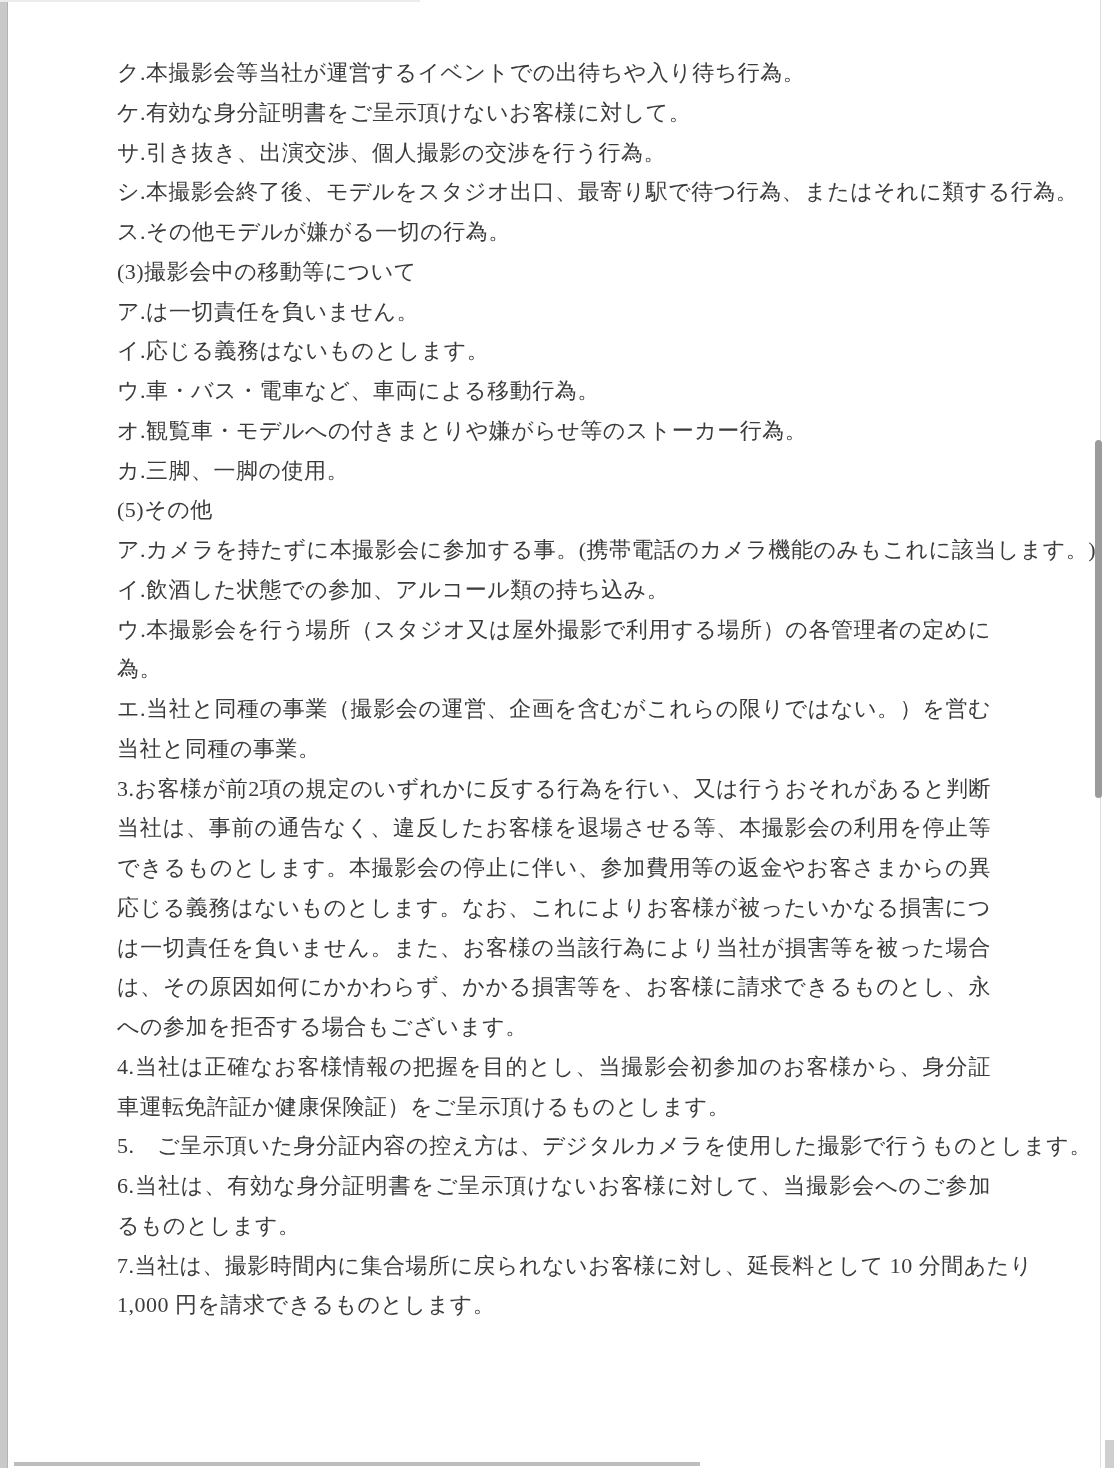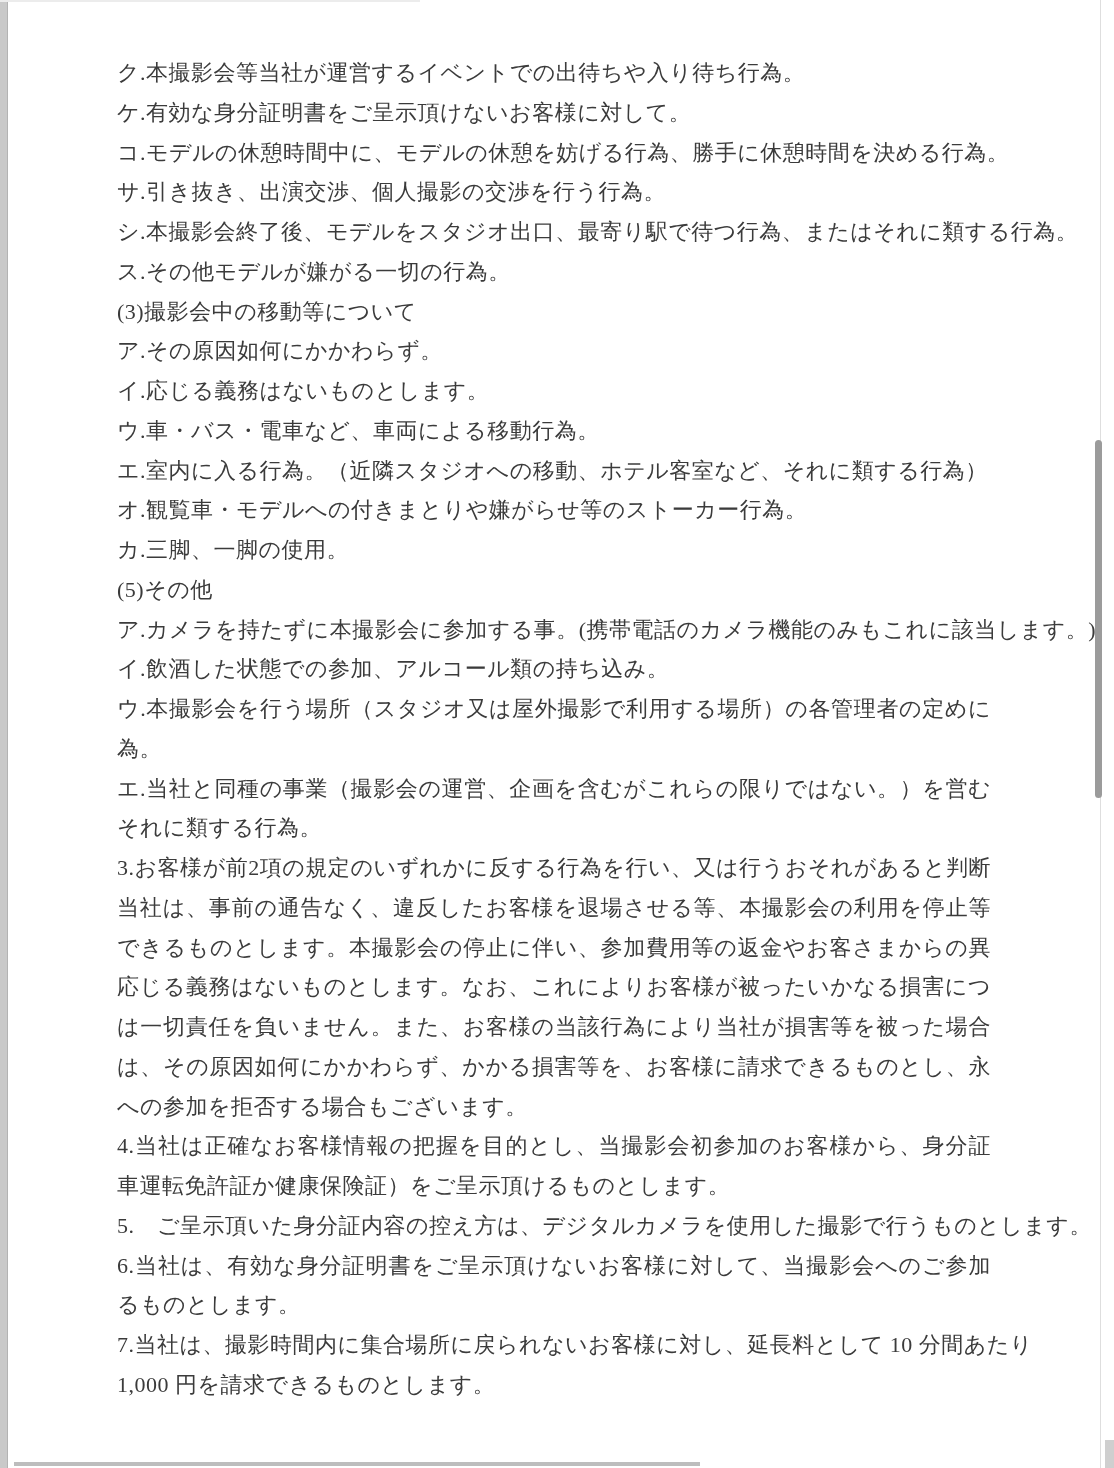--- a/index.html
+++ b/index.html
@@ -73,38 +73,36 @@
 </style>
 </head>
 <body>
 
 <div class="screen">
 
   <div class="page">
     <div id="lines">
         <div class="line">ク.本撮影会等当社が運営するイベントでの出待ちや入り待ち行為。</div>
         <div class="line">ケ.有効な身分証明書をご呈示頂けないお客様に対して。</div>
-        <div class="line">コ.モデルの休憩時間中に、モデルの休憩を妨げる行為、勝手に休憩時間を決める行為。</div>
         <div class="line">サ.引き抜き、出演交渉、個人撮影の交渉を行う行為。</div>
         <div class="line">シ.本撮影会終了後、モデルをスタジオ出口、最寄り駅で待つ行為、またはそれに類する行為。</div>
         <div class="line">ス.その他モデルが嫌がる一切の行為。</div>
         <div class="line">(3)撮影会中の移動等について</div>
-        <div class="line">ア.その原因如何にかかわらず。</div>
+        <div class="line">ア.は一切責任を負いません。</div>
         <div class="line">イ.応じる義務はないものとします。</div>
         <div class="line">ウ.車・バス・電車など、車両による移動行為。</div>
-        <div class="line">エ.室内に入る行為。（近隣スタジオへの移動、ホテル客室など、それに類する行為）</div>
         <div class="line">オ.観覧車・モデルへの付きまとりや嫌がらせ等のストーカー行為。</div>
         <div class="line">カ.三脚、一脚の使用。</div>
         <div class="line">(5)その他</div>
         <div class="line">ア.カメラを持たずに本撮影会に参加する事。(携帯電話のカメラ機能のみもこれに該当します。)</div>
         <div class="line">イ.飲酒した状態での参加、アルコール類の持ち込み。</div>
         <div class="line j">ウ.本撮影会を行う場所（スタジオ又は屋外撮影で利用する場所）の各管理者の定めに従わない行</div>
         <div class="line">為。</div>
         <div class="line j">エ.当社と同種の事業（撮影会の運営、企画を含むがこれらの限りではない。）を営む会社、業者</div>
-        <div class="line">それに類する行為。</div>
+        <div class="line">当社と同種の事業。</div>
         <div class="line j">3.お客様が前2項の規定のいずれかに反する行為を行い、又は行うおそれがあると判断した場合、</div>
         <div class="line j">当社は、事前の通告なく、違反したお客様を退場させる等、本撮影会の利用を停止等することが</div>
         <div class="line j">できるものとします。本撮影会の停止に伴い、参加費用等の返金やお客さまからの異議には一切</div>
         <div class="line j">応じる義務はないものとします。なお、これによりお客様が被ったいかなる損害についても当社</div>
         <div class="line j">は一切責任を負いません。また、お客様の当該行為により当社が損害等を被った場合には、当社</div>
         <div class="line j">は、その原因如何にかかわらず、かかる損害等を、お客様に請求できるものとし、永久に撮影会</div>
         <div class="line">への参加を拒否する場合もございます。</div>
         <div class="line j">4.当社は正確なお客様情報の把握を目的とし、当撮影会初参加のお客様から、身分証明書（自動</div>
         <div class="line">車運転免許証か健康保険証）をご呈示頂けるものとします。</div>
         <div class="line">5.　ご呈示頂いた身分証内容の控え方は、デジタルカメラを使用した撮影で行うものとします。</div>

